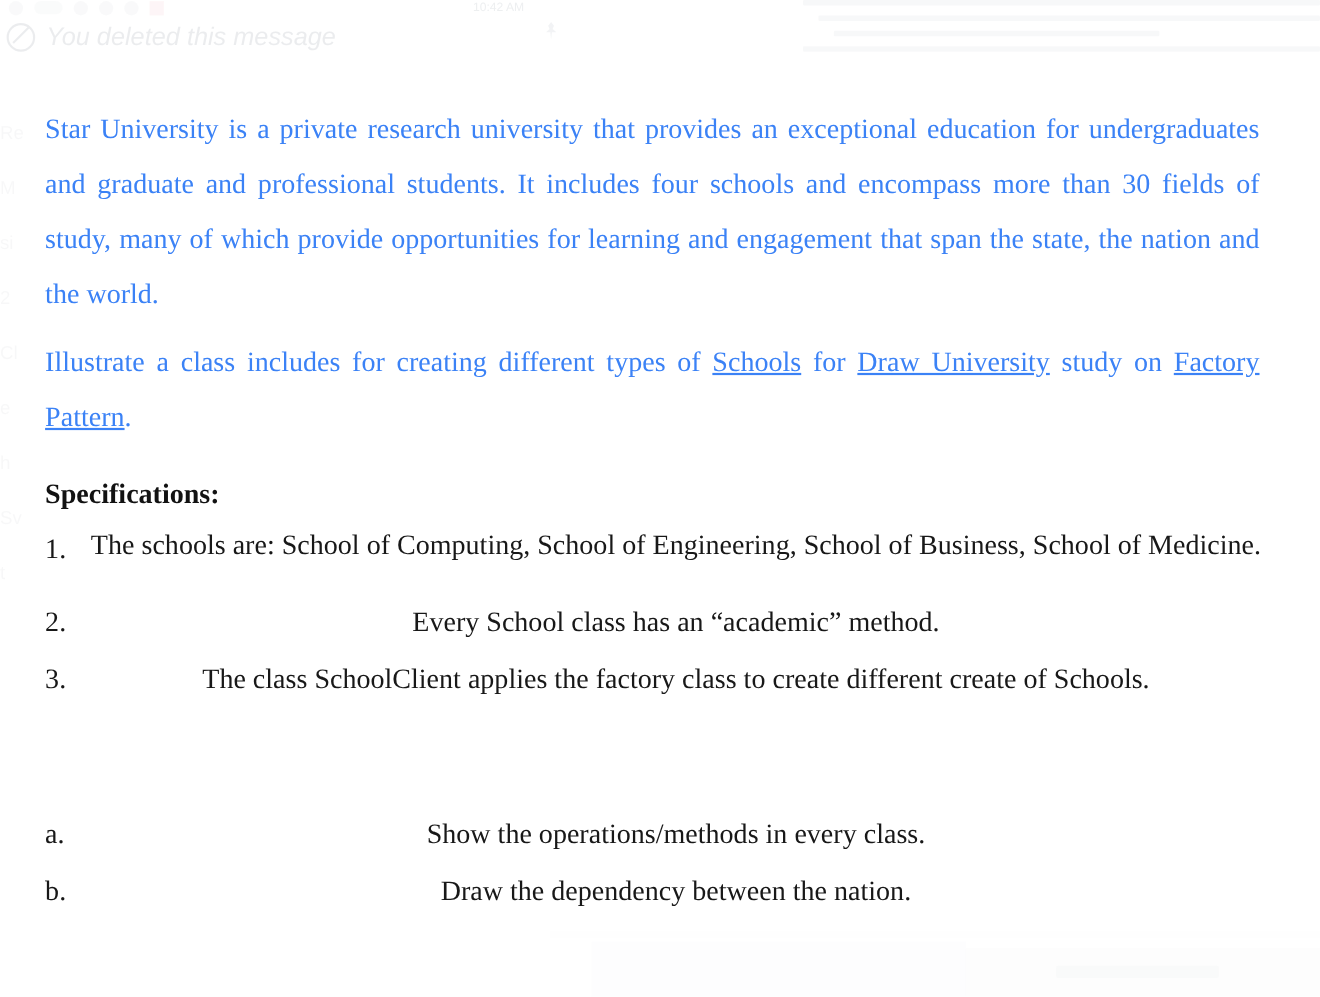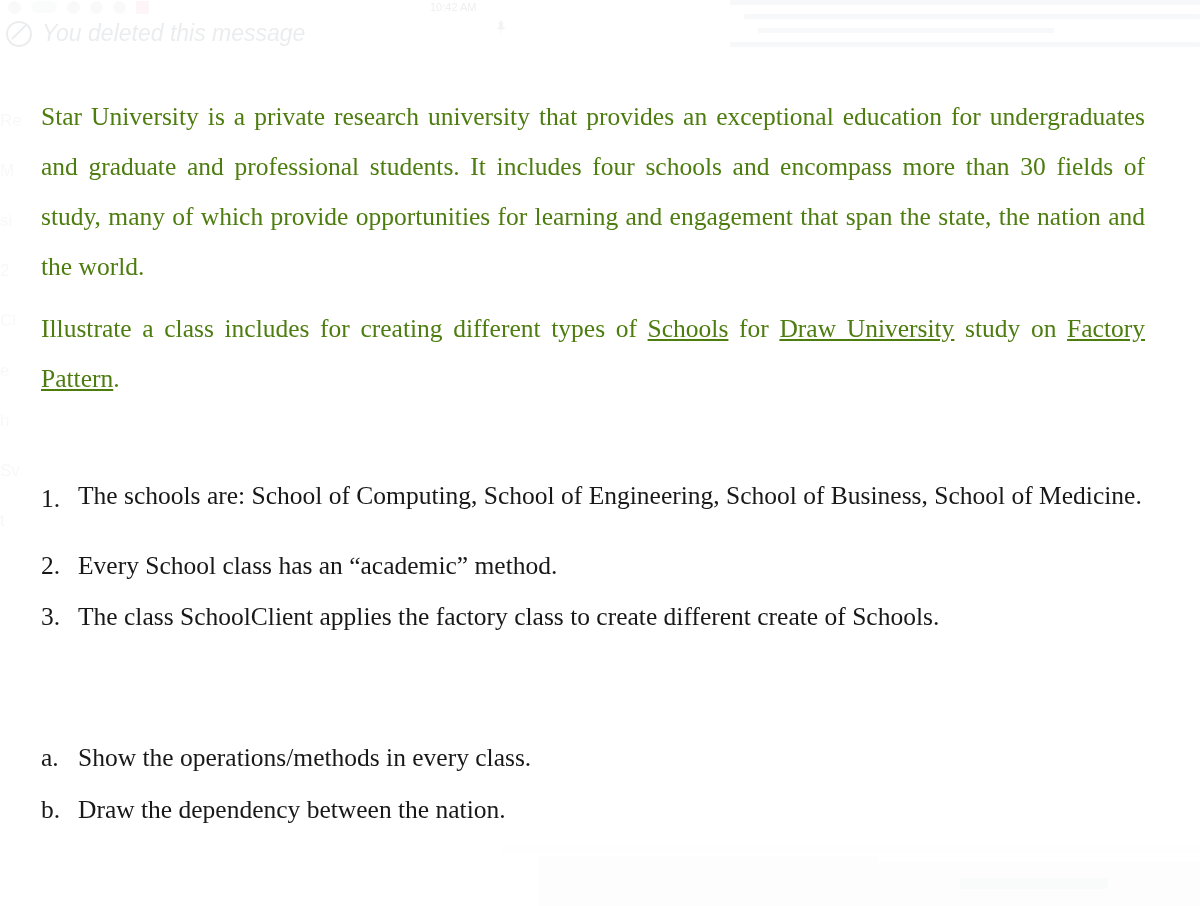--- a/index.html
+++ b/index.html
@@ -138,21 +138,21 @@
     padding: 0;
   }
   .para {
     position: absolute;
     left: 41px;
     width: 1104px;
     text-align: justify;
     text-justify: inter-word;
     font-size: 25.5px;
     line-height: 50px;
-    color: #4d7c0f;
+    color: #3b82f6;
   }
 
   #para-intro { top: 66px; }
   #para-illustrate { top: 278px; }
 
   .heading {
     position: absolute;
     left: 41px;
     font-size: 25.5px;
     font-weight: bold;
@@ -178,20 +178,21 @@
     color: #181818;
   }
   .list-item .marker {
     flex: none;
     width: 37px;
     text-align: left;
     color: #181818;
   }
   .list-item .item-text {
     flex: 1 1 auto;
+    text-align: center;
   }
   #list-specifications .list-item:nth-child(1) { margin-bottom: 0px; }
   #list-specifications .list-item:nth-child(1) .item-text { line-height: 43px; }
   #list-specifications .list-item:nth-child(2) { margin-top: 17px; }
   #list-specifications .list-item:nth-child(3) { margin-top: 1px; }
   #list-requirements .list-item + .list-item { margin-top: 2px; }
 
   b.bu { font-weight: normal; text-decoration: underline; }
   u.plainu { text-decoration: underline; }
 </style>
@@ -243,20 +244,21 @@
 </div>
 
 <div class="doc">
 
   <p class="para" id="para-intro">Star University is a private research university that provides an exceptional education for undergraduates and graduate and professional students. It includes four schools and encompass more than 30 fields of study, many of which provide opportunities for learning and engagement that span the state, the nation and the world.</p>
 
   <p class="para" id="para-illustrate">
     <span>Illustrate a class includes for creating different types of </span><b class="bu">Schools</b><span> for </span><b class="bu">Draw University</b><span> study on </span><u class="plainu">Factory Pattern</u><span>.</span>
   </p>
 
+  <div class="heading" id="heading-specifications">Specifications:</div>
 
   <div class="list" id="list-specifications">
     <div class="list-item">
       <span class="marker">1.</span>
       <span class="item-text">The schools are: School of Computing, School of Engineering, School of Business, School of Medicine.</span>
     </div>
     <div class="list-item">
       <span class="marker">2.</span>
       <span class="item-text">Every School class has an “academic” method.</span>
     </div>

